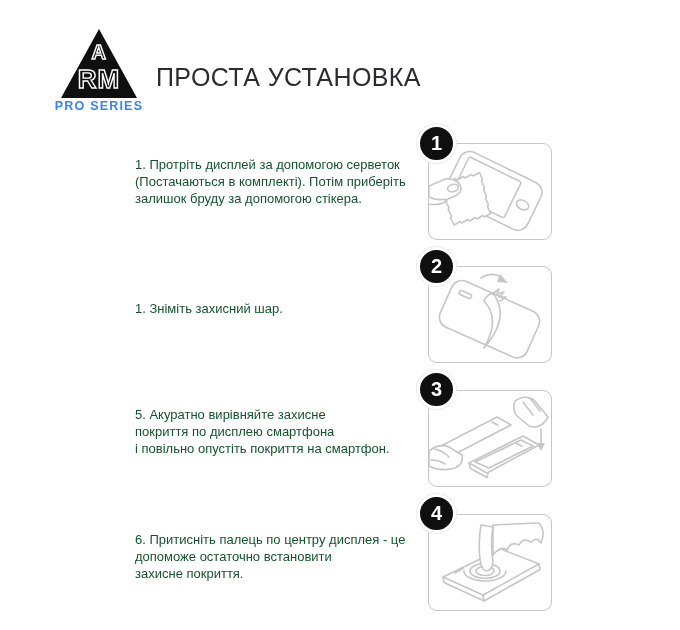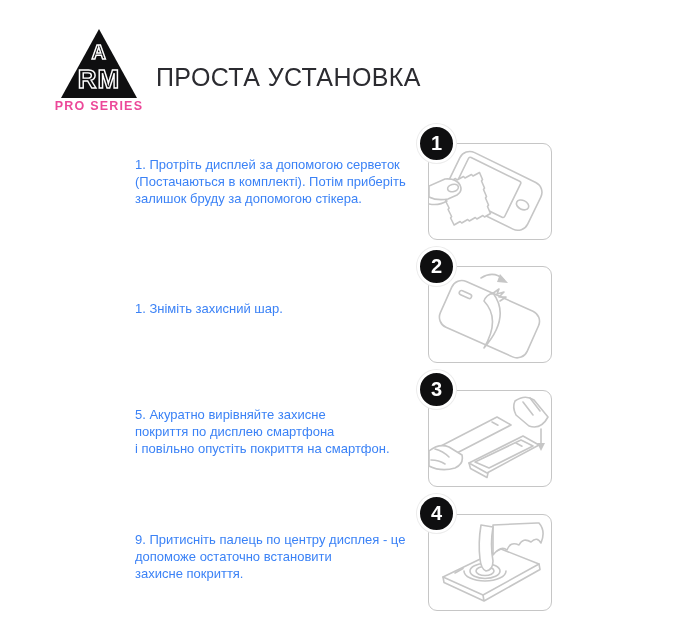--- a/index.html
+++ b/index.html
@@ -4,33 +4,33 @@
 <style>
   html,body{margin:0;padding:0;}
   body{
     width:680px;height:630px;position:relative;background:#ffffff;
     font-family:"Liberation Sans",sans-serif;overflow:hidden;
   }
   
   .logo-triangle{position:absolute;left:61px;top:29px;}
   .logo-sub{
     position:absolute;left:41px;top:99px;width:116px;text-align:center;
-    font-size:12.5px;font-weight:bold;letter-spacing:1.2px;color:#ec4899;
+    font-size:12.5px;font-weight:bold;letter-spacing:1.2px;color:#3b82f6;
     white-space:nowrap;
   }
   
   .page-title{
     position:absolute;left:156px;top:63px;
     font-size:25px;font-weight:normal;letter-spacing:0.4px;color:#2b2b30;
     white-space:nowrap;
   }
   
   .step-text{
     position:absolute;left:135px;width:305px;
-    font-size:13px;line-height:17px;color:#3b82f6;
+    font-size:13px;line-height:17px;color:#14532d;
     white-space:pre-line;
   }
   .t1{top:156px}.t2{top:300px}.t3{top:406px}.t4{top:531px}
   
   .frame{
     position:absolute;left:428px;width:122px;height:95px;
     border:1.5px solid #c6c6c6;border-radius:9px;overflow:hidden;background:#fff;
   }
   .f1{top:143px}.f2{top:266px}.f3{top:390px}.f4{top:514px}
   .frame svg{display:block;width:122px;height:95px;}
@@ -62,21 +62,21 @@
 
 <div class="page-title">ПРОСТА УСТАНОВКА</div>
 
 <div class="step-text t1">1. Протріть дисплей за допомогою серветок
 (Постачаються в комплекті). Потім приберіть
 залишок бруду за допомогою стікера.</div>
 <div class="step-text t2">1. Зніміть захисний шар.</div>
 <div class="step-text t3">5. Акуратно вирівняйте захисне
 покриття по дисплею смартфона
 і повільно опустіть покриття на смартфон.</div>
-<div class="step-text t4">9. Притисніть палець по центру дисплея - це
+<div class="step-text t4">6. Притисніть палець по центру дисплея - це
 допоможе остаточно встановити
 захисне покриття.</div>
 
 <div class="badge b1">1</div>
 <div class="badge b2">2</div>
 <div class="badge b3">3</div>
 <div class="badge b4">4</div>
 
 <div class="frame f1">
   <svg viewBox="0 0 122 95">

